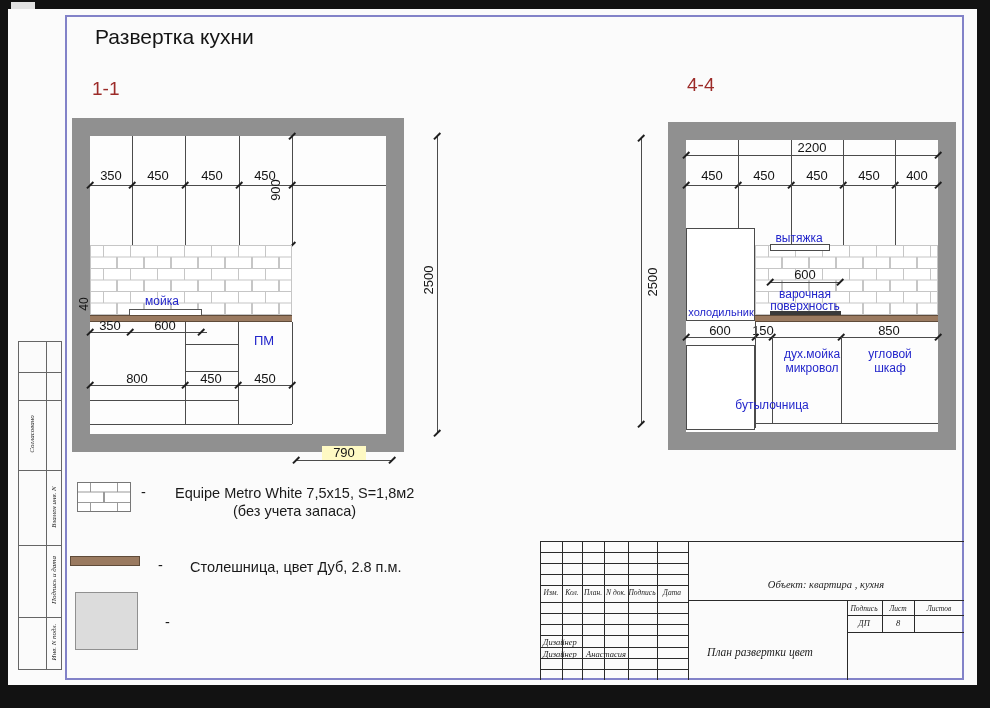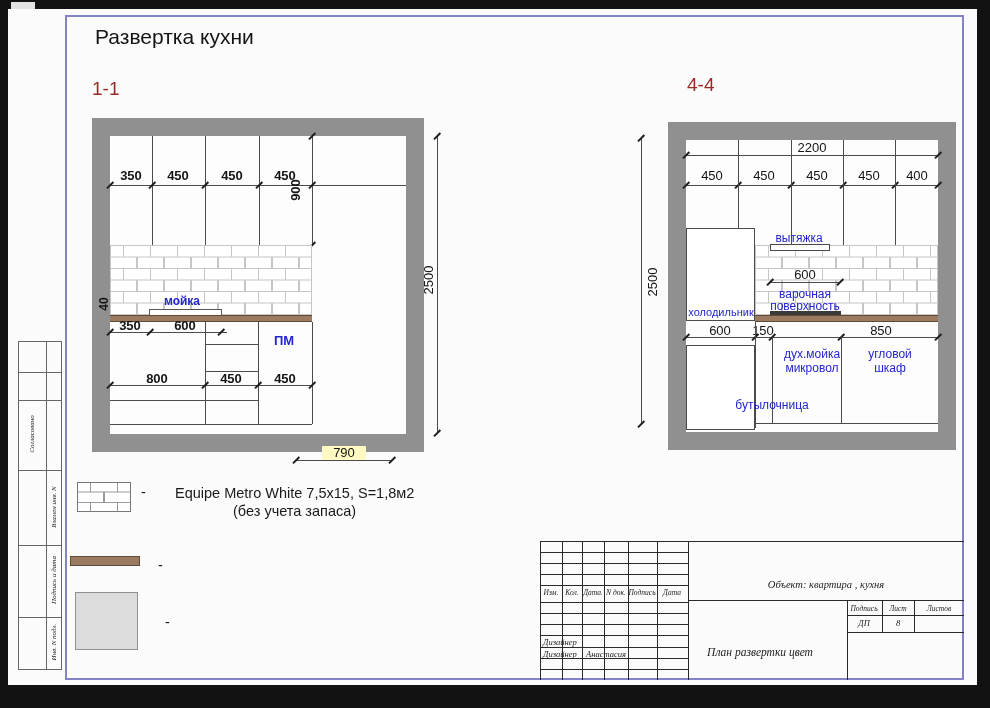--- a/index.html
+++ b/index.html
@@ -36,21 +36,21 @@
 <div class="stage">
   <div class="abs" style="left:11px;top:2px;width:24px;height:9px;background:#e2e2e2;"></div>
 
   <div class="page">
     <div class="frame"></div>
 
     <div class="pagetitle" style="left:87px;top:16px;">Развертка кухни</div>
     <div class="red" style="left:84px;top:69px;">1-1</div>
     <div class="red" style="left:679px;top:65px;">4-4</div>
 
-    <div class="v" style="left:84px;top:109px;width:332px;height:334px;font-weight:bold;">
+    <div class="v" style="left:64px;top:109px;width:332px;height:334px;">
       <div class="int" style="width:296px;height:298px;"></div>
 
       <div class="ln lnv" style="left:60px;top:18px;height:109px;"></div>
       <div class="ln lnv" style="left:113px;top:18px;height:109px;"></div>
       <div class="ln lnv" style="left:167px;top:18px;height:109px;"></div>
       <div class="ln lnv" style="left:220px;top:18px;height:109px;"></div>
       <div class="ln lnh" style="left:18px;top:127px;width:202px;"></div>
 
       <div class="ln lnh" style="left:18px;top:67px;width:296px;"></div>
       <div class="tk" style="left:18px;top:67px;"></div>
@@ -175,21 +175,21 @@
       <div class="ct" style="left:87px;top:193px;width:183px;height:7px;"></div>
 
       <div class="ln lnh" style="left:18px;top:215px;width:252px;"></div>
       <div class="tk" style="left:18px;top:215px;"></div>
       <div class="tk" style="left:87px;top:215px;"></div>
       <div class="tk" style="left:104px;top:215px;"></div>
       <div class="tk" style="left:173px;top:215px;"></div>
       <div class="tk" style="left:270px;top:215px;"></div>
       <div class="dt" style="left:34px;top:202px;">600</div>
       <div class="dt" style="left:77px;top:202px;">150</div>
-      <div class="dt" style="left:195px;top:202px;">850</div>
+      <div class="dt" style="left:203px;top:202px;">850</div>
 
       <div class="ln lnv" style="left:87px;top:200px;height:106px;"></div>
       <div class="ln lnv" style="left:104px;top:215px;height:86px;"></div>
       <div class="ln lnv" style="left:173px;top:215px;height:86px;"></div>
       <div class="box" style="left:18px;top:223px;width:69px;height:85px;"></div>
       <div class="bl" style="left:109px;top:226px;width:70px;">дух.мойка</div>
       <div class="bl" style="left:109px;top:240px;width:70px;">микровол</div>
       <div class="bl" style="left:187px;top:226px;width:70px;">угловой</div>
       <div class="bl" style="left:187px;top:240px;width:70px;">шкаф</div>
       <div class="bl" style="left:62px;top:277px;width:84px;">бутылочница</div>
@@ -210,20 +210,21 @@
         </defs>
       <rect width="54" height="30" fill="url(#bp3)"></rect>
       <rect x="0.5" y="0.5" width="53" height="29" fill="none" stroke="#777"></rect>
     </svg>
     <div class="leg" style="left:133px;top:475px;">-</div>
     <div class="leg" style="left:167px;top:476px;">Equipe Metro White 7,5x15, S=1,8м2</div>
     <div class="leg" style="left:225px;top:494px;">(без учета запаса)</div>
 
     <div class="abs" style="left:62px;top:547px;width:70px;height:10px;background:#9a7a60;border:1px solid #5f4b39;box-sizing:border-box;"></div>
     <div class="leg" style="left:150px;top:548px;">-</div>
+    <div class="leg" style="left:182px;top:550px;">Столешница, цвет Дуб, 2.8 п.м.</div>
 
     <div class="abs" style="left:67px;top:583px;width:63px;height:58px;background:#dcdcdc;border:1px solid #909090;box-sizing:border-box;"></div>
     <div class="leg" style="left:157px;top:605px;">-</div>
 
     <div class="abs" style="left:10px;top:332px;width:44px;height:329px;border:1px solid #666;box-sizing:border-box;"></div>
     <div class="tbl" style="left:38px;top:332px;width:1px;height:329px;background:#666;"></div>
     <div class="tbl" style="left:10px;top:363px;width:44px;height:1px;background:#666;"></div>
     <div class="tbl" style="left:10px;top:391px;width:44px;height:1px;background:#666;"></div>
     <div class="tbl" style="left:10px;top:461px;width:44px;height:1px;background:#666;"></div>
     <div class="tbl" style="left:10px;top:536px;width:44px;height:1px;background:#666;"></div>
@@ -247,21 +248,21 @@
     <div class="tbl" style="left:532px;top:576px;width:148px;height:1px;"></div>
     <div class="tbl" style="left:532px;top:593px;width:148px;height:1px;"></div>
     <div class="tbl" style="left:532px;top:604px;width:148px;height:1px;"></div>
     <div class="tbl" style="left:532px;top:615px;width:148px;height:1px;"></div>
     <div class="tbl" style="left:532px;top:626px;width:148px;height:1px;"></div>
     <div class="tbl" style="left:532px;top:638px;width:148px;height:1px;"></div>
     <div class="tbl" style="left:532px;top:649px;width:148px;height:1px;"></div>
     <div class="tbl" style="left:532px;top:660px;width:148px;height:1px;"></div>
     <div class="gt gt7 cen" style="left:529px;top:579px;width:28px;">Изм.</div>
     <div class="gt gt7 cen" style="left:550px;top:579px;width:28px;">Кол.</div>
-    <div class="gt gt7 cen" style="left:571px;top:579px;width:28px;">Дата.</div>
+    <div class="gt gt7 cen" style="left:571px;top:579px;width:28px;">План.</div>
     <div class="gt gt7 cen" style="left:594px;top:579px;width:28px;">N док.</div>
     <div class="gt gt7 cen" style="left:620px;top:579px;width:28px;">Подпись</div>
     <div class="gt gt7 cen" style="left:650px;top:579px;width:28px;">Дата</div>
     <div class="gt gt8" style="left:535px;top:628px;">Дизайнер</div>
     <div class="gt gt8" style="left:535px;top:640px;">Дизайнер</div>
     <div class="gt gt8 cen" style="left:576px;top:640px;width:44px;">Анастасия</div>
 
     <div class="gt gt10 cen" style="left:718px;top:570px;width:200px;">Объект:  квартира , кухня</div>
     <div class="tbl" style="left:680px;top:591px;width:276px;height:1px;"></div>
     <div class="tbl" style="left:839px;top:591px;width:1px;height:80px;"></div>

